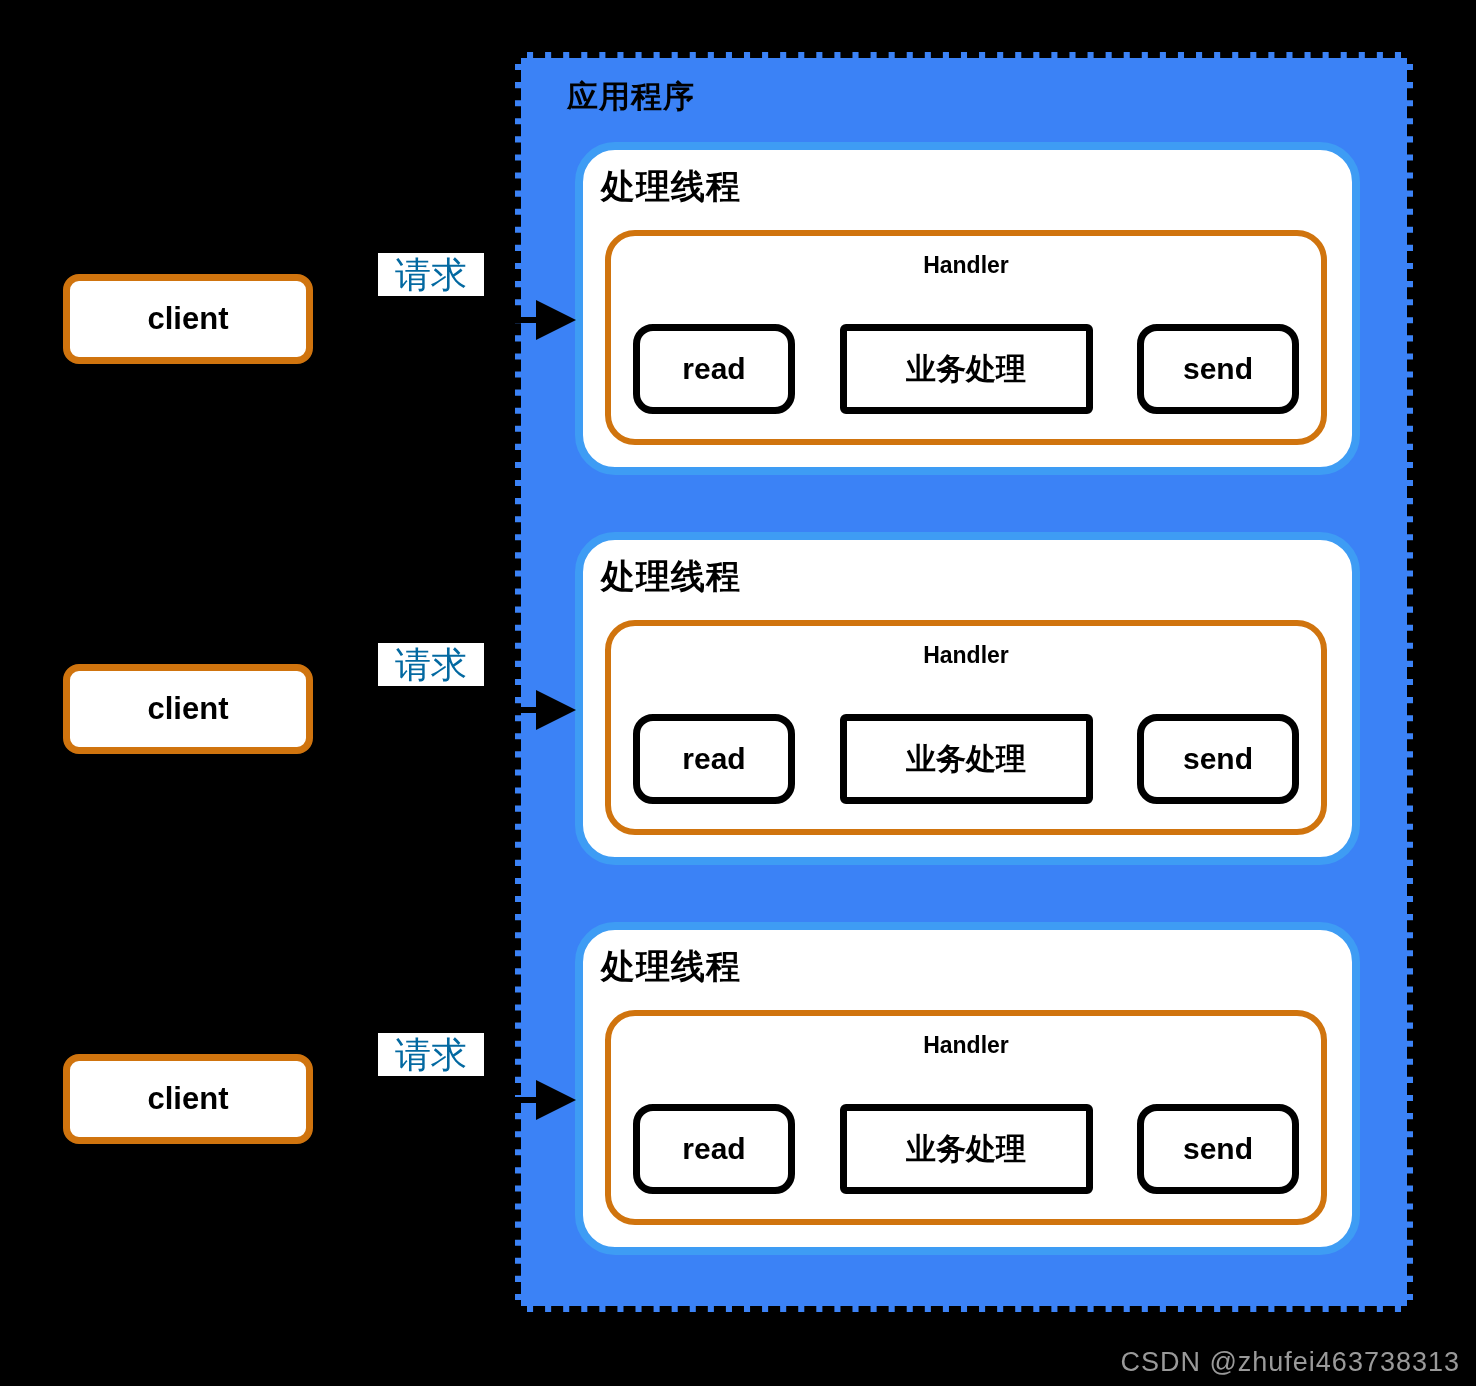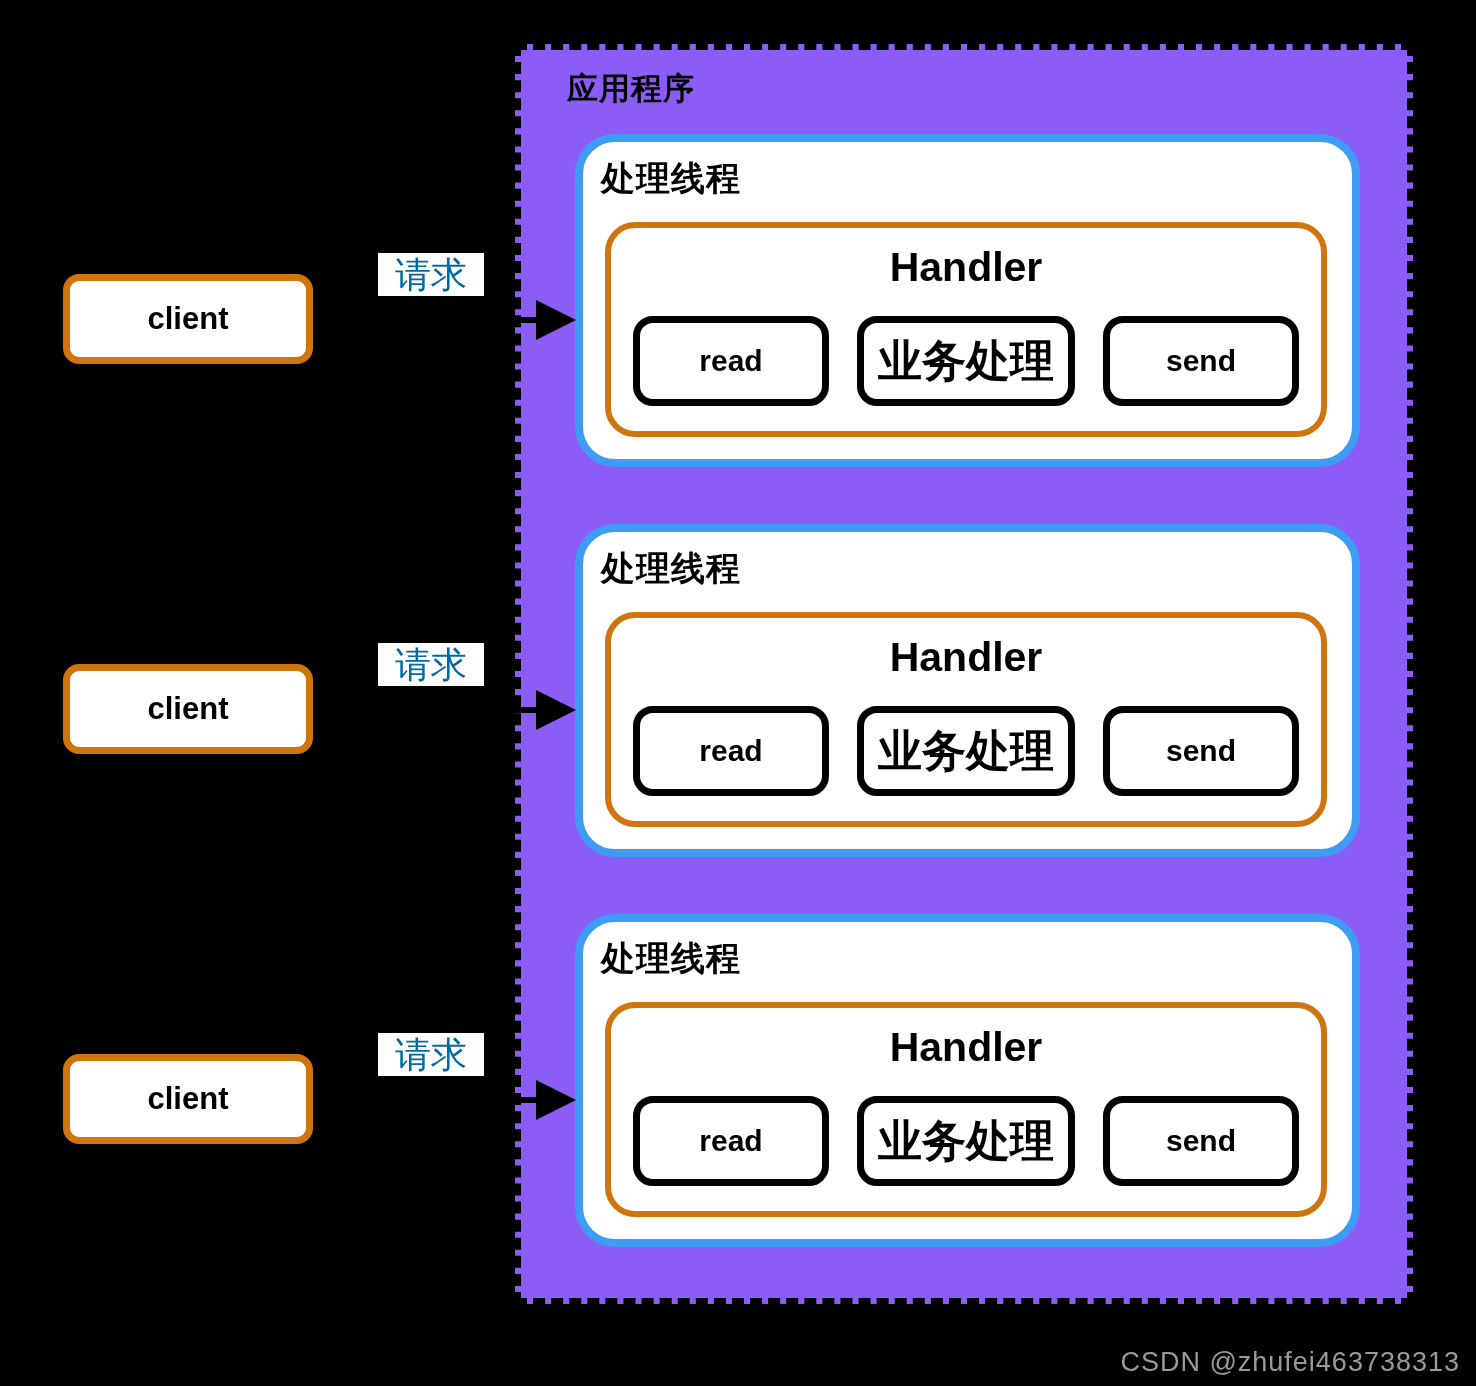--- a/index.html
+++ b/index.html
@@ -12,25 +12,25 @@
     width: 1476px;
     height: 1386px;
     overflow: hidden;
     font-family: "Liberation Sans", "DejaVu Sans", sans-serif;
   }
 
   
   .app-box {
     position: absolute;
     left: 515px;
-    top: 44px;
+    top: 52px;
     width: 898px;
     height: 1260px;
     box-sizing: border-box;
-    background: #8b5cf6;
+    background: #3b82f6;
     border: 6px dashed #000000;
   }
   .app-label {
     position: absolute;
     left: 46px;
     top: 18px;
     font-size: 31px;
     font-weight: bold;
     color: #000000;
     letter-spacing: 1px;
@@ -71,52 +71,52 @@
     background: #ffffff;
     border: 6px solid #d0740e;
     border-radius: 30px;
   }
   .handler-label {
     position: absolute;
     left: 0;
     right: 0;
     top: 16px;
     text-align: center;
-    font-size: 41px;
+    font-size: 23px;
     font-weight: bold;
     color: #000000;
   }
 
   
   .steps {
     position: absolute;
     left: 0;
     right: 0;
     top: 88px;
     padding: 0 22px;
     display: flex;
     justify-content: space-between;
     align-items: stretch;
     height: 90px;
   }
   .step {
     box-sizing: border-box;
-    width: 196px;
+    width: 162px;
     height: 90px;
     background: #ffffff;
     border: 7px solid #000000;
     border-radius: 20px;
     display: flex;
     align-items: center;
     justify-content: center;
     font-size: 30px;
     font-weight: bold;
     color: #000000;
   }
-  .step.step-mid { width: 218px; font-size: 44px; }
+  .step.step-mid { width: 253px; font-size: 30px; border-radius: 6px; }
 
   
   .client {
     position: absolute;
     left: 63px;
     width: 250px;
     height: 90px;
     box-sizing: border-box;
     background: #ffffff;
     border: 7px solid #d0740e;

